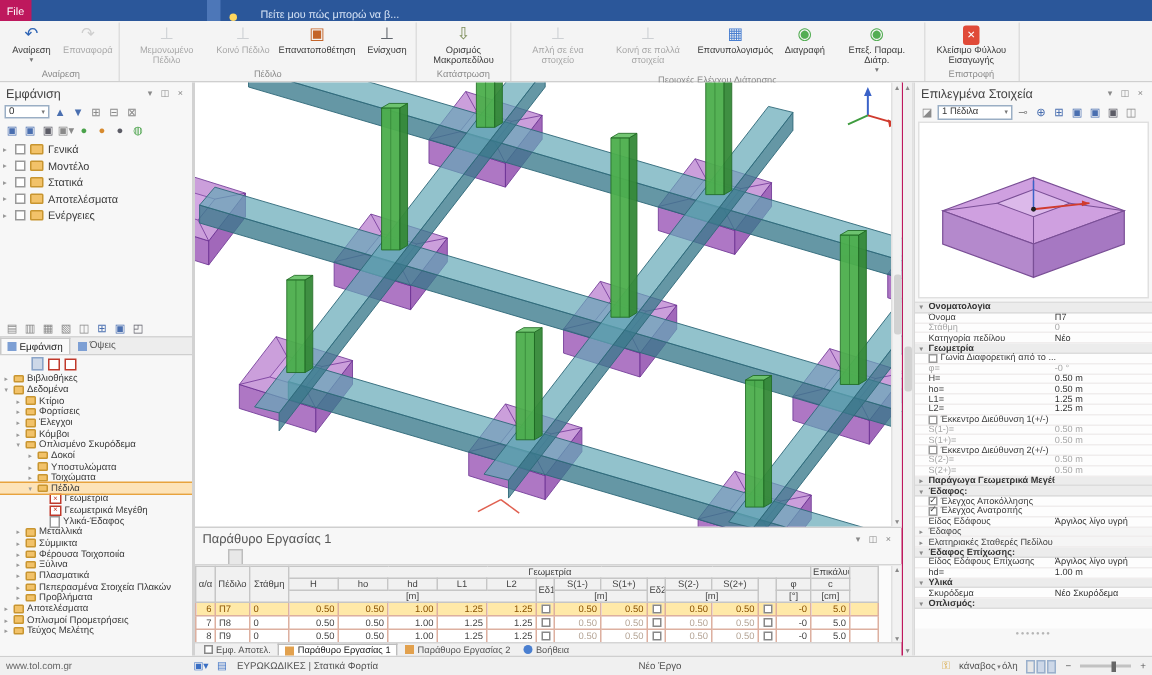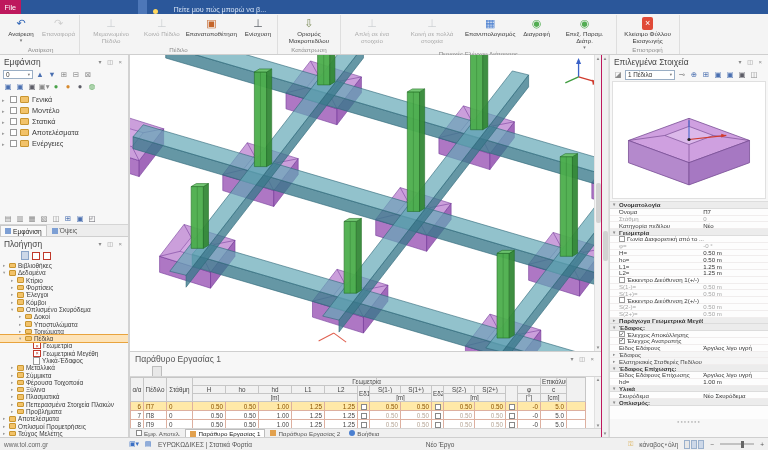--- a/index.html
+++ b/index.html
@@ -334,24 +334,20 @@
             <span class="sq"></span>
             <span>Εμφάνιση</span>
           </div>
           <div class="ptab">
             <span class="sq"></span>
             <span>Όψεις</span>
           </div>
         </div>
     </div>
     <div class="panel npanel">
-      <div class="phead">
-        <span class="ttl">Πλοήγηση</span>
-        <span class="pctl">▾ ◫ ×</span>
-      </div>
       <div class="ntabs">
         <div style="display:flex;gap:1px">
 
         <div class="ntab"></div>
             <div class="ntab"></div>
             <div class="ntab active"></div>
           </div>
         <span class="nticon"></span>
         <span class="nticon"></span>
       </div>

